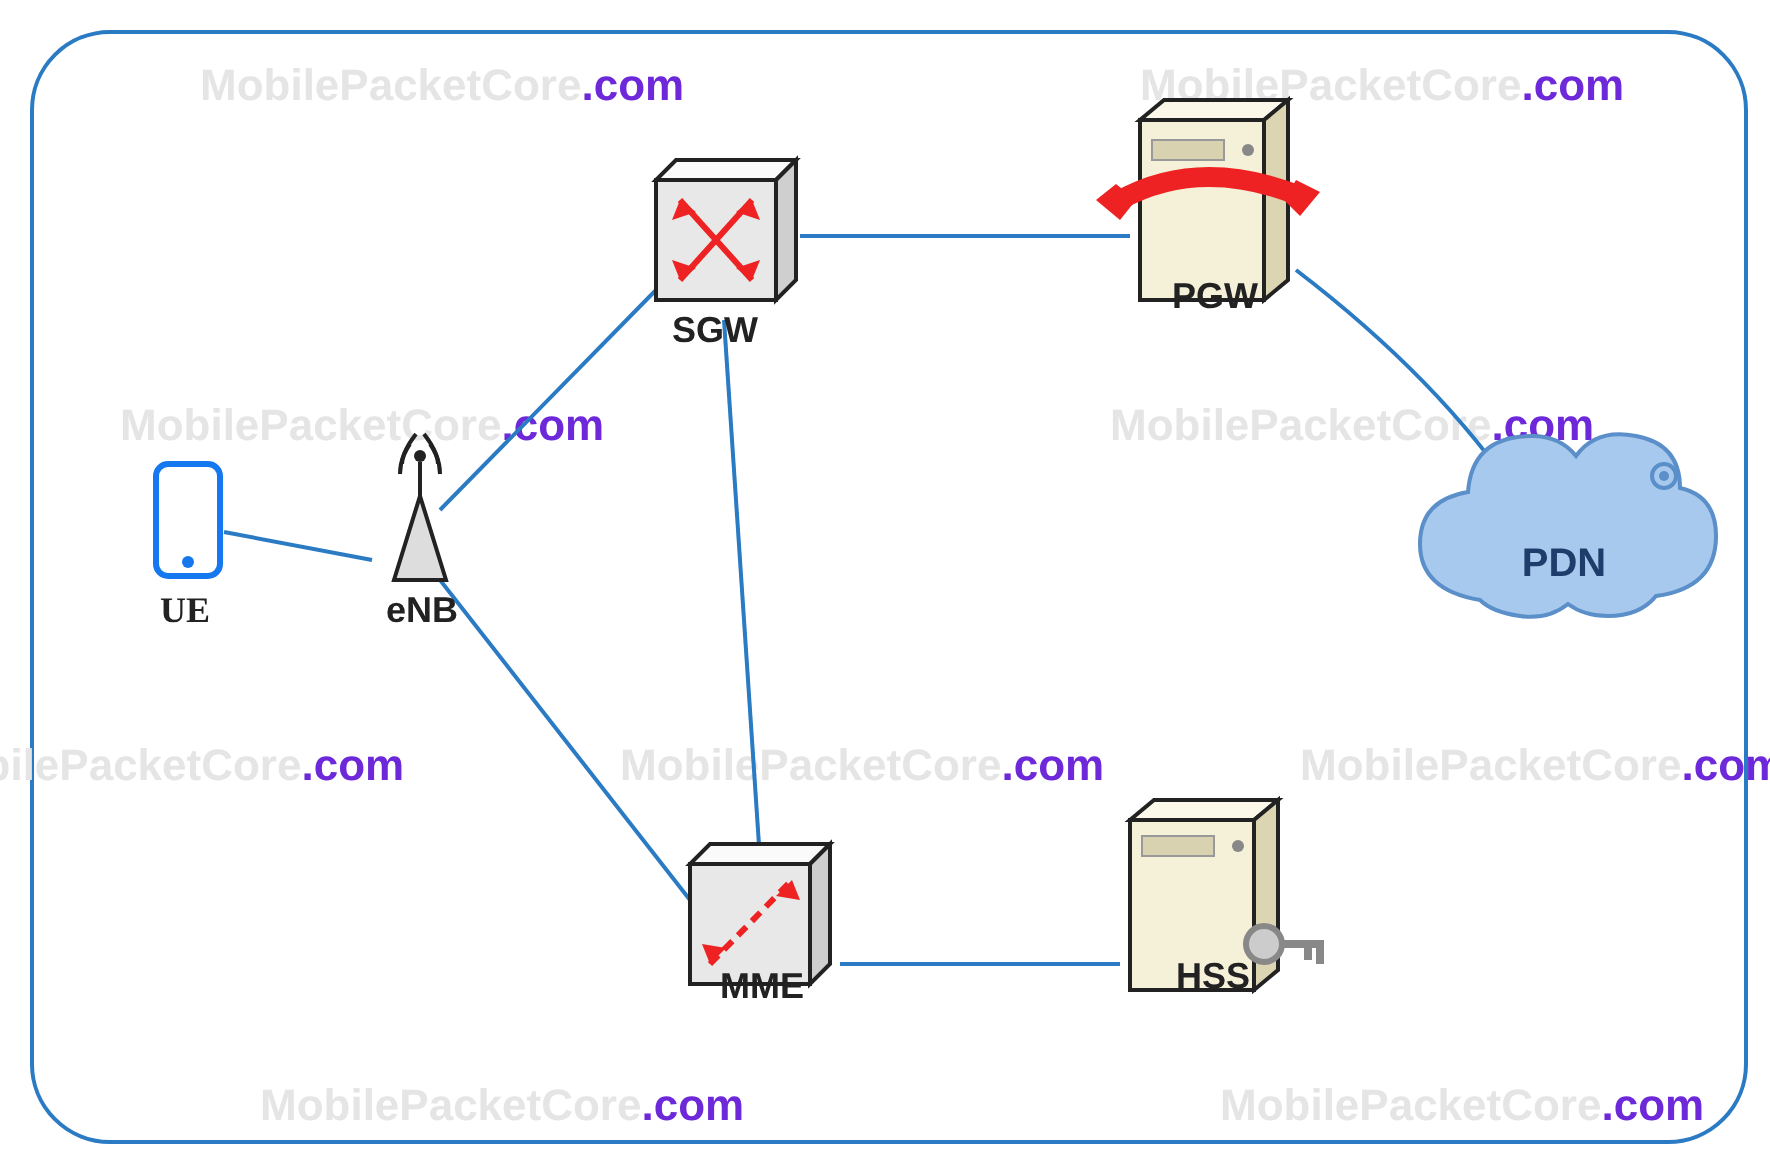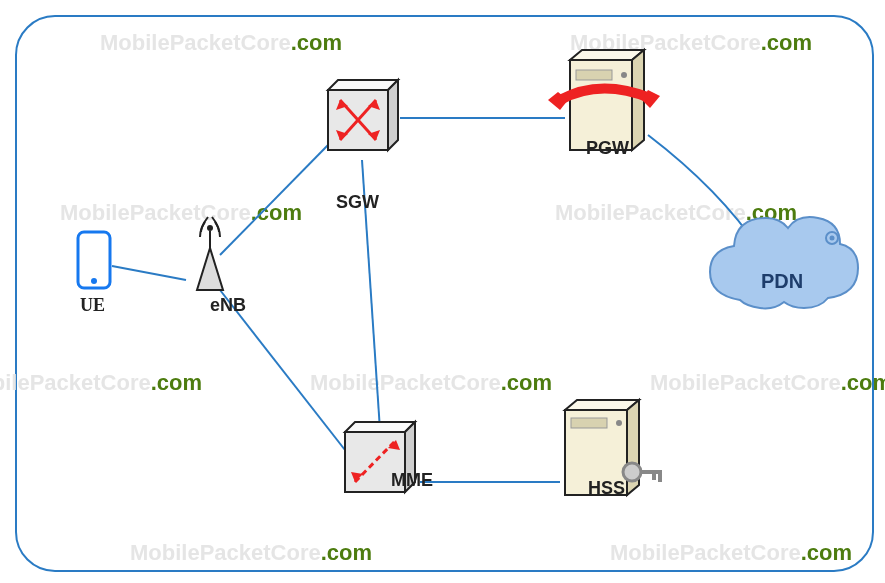--- a/index.html
+++ b/index.html
@@ -23,21 +23,21 @@
   }
   .watermark {
     position: absolute;
     font-size: 22px;
     font-weight: bold;
     color: #e5e5e5;
     white-space: nowrap;
     user-select: none;
     z-index: 0;
   }
-  .watermark .dot { color: #4d7c0f; }
+  .watermark .dot { color: #6d28d9; }
   .node-label {
     position: absolute;
     font-weight: bold;
     font-size: 18px;
     color: #222;
     z-index: 3;
   }
   svg.diagram {
     position: absolute;
     left: 0; top: 0;
@@ -89,24 +89,24 @@
 <div class="watermark" style="left:570px; top:30px;"><span>MobilePacketCore</span><span class="dot">.com</span></div>
 <div class="watermark" style="left:60px;  top:200px;"><span>MobilePacketCore</span><span class="dot">.com</span></div>
 <div class="watermark" style="left:555px; top:200px;"><span>MobilePacketCore</span><span class="dot">.com</span></div>
 <div class="watermark" style="left:-40px; top:370px;"><span>MobilePacketCore</span><span class="dot">.com</span></div>
 <div class="watermark" style="left:310px; top:370px;"><span>MobilePacketCore</span><span class="dot">.com</span></div>
 <div class="watermark" style="left:650px; top:370px;"><span>MobilePacketCore</span><span class="dot">.com</span></div>
 <div class="watermark" style="left:130px; top:540px;"><span>MobilePacketCore</span><span class="dot">.com</span></div>
 <div class="watermark" style="left:610px; top:540px;"><span>MobilePacketCore</span><span class="dot">.com</span></div>
 
 <div class="node-label" style="left:80px;  top:295px;font-family:Liberation Serif, serif;">UE</div>
-<div class="node-label" style="left:210px; top:295px;">eNB</div>
-<div class="node-label" style="left:336px; top:155px;margin-top:37px;">SGW</div>
+<div class="node-label" style="left:193px; top:295px;">eNB</div>
+<div class="node-label" style="left:336px; top:155px;">SGW</div>
 <div class="node-label" style="left:586px; top:138px;">PGW</div>
-<div class="node-label" style="left:360px; top:470px;margin-left:31px;">MME</div>
+<div class="node-label" style="left:360px; top:483px;">MME</div>
 <div class="node-label" style="left:588px; top:478px;">HSS</div>
 
 <svg class="diagram">
 
   <line class="conn" x1="112" y1="266" x2="186" y2="280"></line>
   <line class="conn" x1="220" y1="255" x2="328" y2="145"></line>
   <line class="conn" x1="220" y1="290" x2="345" y2="450"></line>
   <line class="conn" x1="362" y1="160" x2="380" y2="430"></line>
   <line class="conn" x1="400" y1="118" x2="565" y2="118"></line>
   <line class="conn" x1="420" y1="482" x2="560" y2="482"></line>

